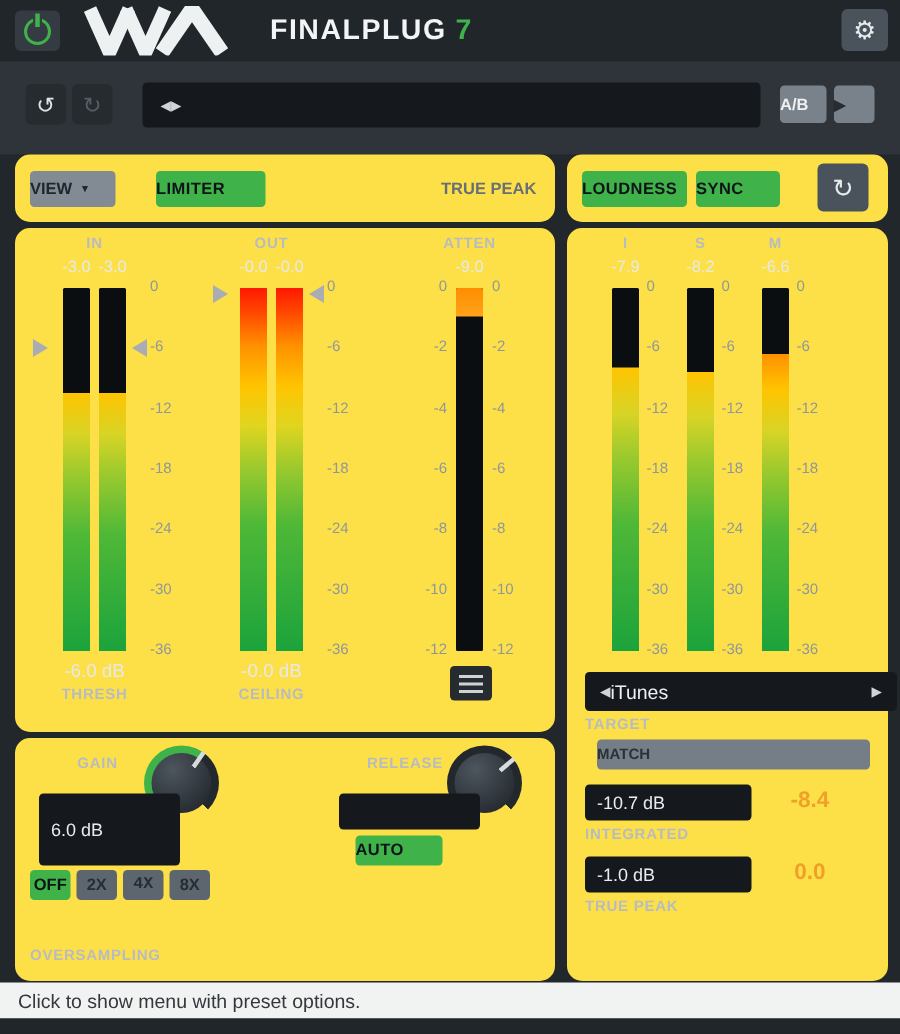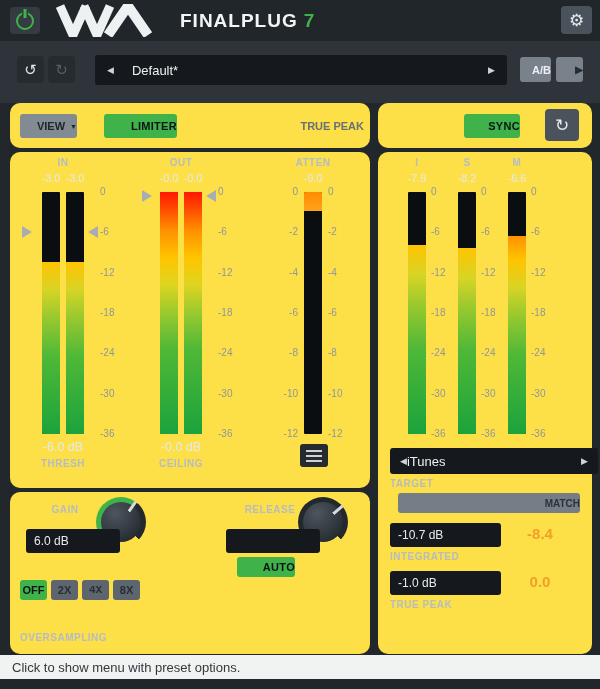--- a/index.html
+++ b/index.html
@@ -1,21 +1,21 @@
 <!DOCTYPE html>
 <html><head>
 <meta charset="utf-8">
 <style>
   html,body{margin:0;padding:0;}
   body{width:600px;height:689px;background:#22272b;font-family:"Liberation Sans",sans-serif;position:relative;overflow:hidden;}
   .panel{position:absolute;background:#fde047;border-radius:10px;}
   .hdr{position:absolute;left:0;top:0;width:600px;height:41px;background:#21262b;}
   .row2{position:absolute;left:0;top:41px;width:600px;height:62px;background:#2e343a;}
   .sqbtn{position:absolute;border-radius:4px;display:flex;align-items:center;justify-content:center;cursor:pointer;}
-  .btn{position:absolute;border-radius:3px;display:flex;align-items:center;justify-content:flex-end;font-weight:bold;cursor:pointer;}
+  .btn{position:absolute;border-radius:3px;display:flex;align-items:center;justify-content:flex-start;font-weight:bold;cursor:pointer;}
   .green{background:#3fb24a;color:#0d1317;font-size:11px;letter-spacing:0.3px;}
   .gray{background:#79828b;color:#eef0f2;font-size:11px;}
   .graydark{background:#828b93;color:#20262b;font-size:11px;}
   .dim{background:transparent;color:#686f76;font-size:11px;}
   .field{position:absolute;background:#15191d;border-radius:3px;color:#e9ecee;font-size:12px;display:flex;align-items:center;}
   .lbl{position:absolute;color:#b6bcc2;font-size:10px;font-weight:bold;letter-spacing:0.5px;text-align:center;}
   .lbl.left{text-align:left;}
   .mval{position:absolute;color:#e6e9eb;font-size:11px;text-align:center;}
   .readout{position:absolute;color:#e6e9eb;font-size:12.5px;text-align:center;}
   .live{position:absolute;color:#f0a028;font-size:15px;text-align:center;font-weight:bold;}
@@ -73,21 +73,20 @@
 
 <div class="row2">
   <div class="sqbtn" style="left:17px;top:15px;width:27px;height:27px;background:#262b30;">
     <span style="color:#dfe3e6;font-size:15px;">↺</span>
   </div>
   <div class="sqbtn" style="left:48px;top:15px;width:27px;height:27px;background:#262b30;">
     <span style="color:#565d64;font-size:15px;">↻</span>
   </div>
   <div class="field" style="left:95px;top:14px;width:388px;height:30px;padding:0 12px;">
     <span class="arrow">◀</span>
-    <span class="ddtext" style="padding-left:18px;">Default*</span>
     <span class="arrow">▶</span>
   </div>
   <div class="btn gray" style="left:520px;top:16px;width:31px;height:25px;">
     <span>A/B</span>
   </div>
   <div class="btn gray" style="left:556px;top:16px;width:27px;height:25px;">
     <span style="color:#262c31;font-size:10px;">▶</span>
   </div>
 </div>
 
@@ -98,20 +97,23 @@
   </div>
   <div class="btn green" style="left:94px;top:11px;width:73px;height:24px;">
     <span>LIMITER</span>
   </div>
   <div class="btn dim" style="left:284px;top:11px;width:70px;height:24px;">
     <span>TRUE PEAK</span>
   </div>
 </div>
 
 <div class="panel" style="left:378px;top:103px;width:214px;height:45px;">
+  <div class="btn green" style="left:10px;top:11px;width:70px;height:24px;">
+    <span>LOUDNESS</span>
+  </div>
   <div class="btn green" style="left:86px;top:11px;width:56px;height:24px;">
     <span>SYNC</span>
   </div>
   <div class="sqbtn" style="left:167px;top:6px;width:34px;height:32px;background:#4a525b;">
     <span style="color:#e8ebed;font-size:17px;">↻</span>
   </div>
 </div>
 
 <div class="panel" style="left:10px;top:152px;width:360px;height:336px;"></div>
 
@@ -259,21 +261,21 @@
 <div class="lbl left" style="left:390px;top:599px;width:120px;">TRUE PEAK</div>
 
 <div class="panel" style="left:10px;top:492px;width:360px;height:162px;"></div>
 
 <div class="lbl" style="left:40px;top:504px;width:50px;">GAIN</div>
 <div class="knob" style="left:96px;top:497px;">
   <div class="ring gain"></div>
   <div class="face"></div>
   <div class="pointer" style="transform:rotate(35deg);"></div>
 </div>
-<div class="field" style="left:26px;top:529px;width:78px;height:24px;padding:0 8px;">
+<div class="field" style="left:26px;top:529px;width:78px;height:24px;padding:12px 8px;">
   <span>6.0 dB</span>
 </div>
 
 <div class="lbl" style="left:238px;top:504px;width:64px;">RELEASE</div>
 <div class="knob" style="left:298px;top:497px;">
   <div class="ring plain"></div>
   <div class="face"></div>
   <div class="pointer" style="transform:rotate(50deg);"></div>
 </div>
 <div class="field" style="left:226px;top:529px;width:78px;height:24px;padding:0 8px;">

